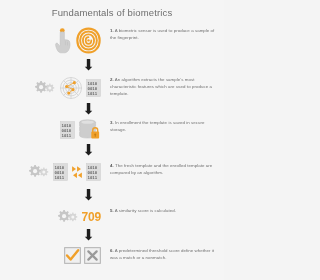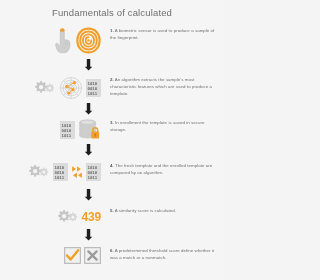--- a/index.html
+++ b/index.html
@@ -86,21 +86,21 @@
     color: #f0a02a;
     letter-spacing: -0.2px;
     font-family: "Liberation Sans", sans-serif;
   }
 </style>
 </head>
 <body>
 
 <div class="page">
 
-  <div class="title">Fundamentals of calculated</div>
+  <div class="title">Fundamentals of biometrics</div>
 
   <div class="step" style="top:27px;">
     <div class="icons">
 
       <svg class="ic" width="20" height="26" viewBox="0 0 20 26">
         <circle cx="9.3" cy="2.6" r="2.4" fill="#f0a02a"></circle>
         <path d="M7.2 4.2 q2.1 -1.1 4.2 0 v7.6 h1.6 q2.4 0 3.3 1.3 q1.0 1.5 0.7 4.4 q-0.3 3.0 -1.6 5.0 q-1.2 1.9 -3.3 2.3 l-4.6 0 q-2.0 -0.4 -3.1 -2.4 q-1.0 -1.8 -1.7 -4.6 q-0.5 -2.0 0.5 -2.6 q1.0 -0.6 1.9 0.7 l1.0 1.5 q0.4 0.5 0.7 0.2 q0.3 -0.2 0.3 -0.9 z" fill="#cfcfcf" stroke="#bdbdbd" stroke-width="0.5"></path>
         <path d="M12.4 13.2 v4.0 M14.5 13.8 v3.6" stroke="#bdbdbd" stroke-width="0.5" fill="none"></path>
       </svg>
 
@@ -269,21 +269,21 @@
         <g fill="#c6c6c6">
           <path d="M10.4 3.1 l1.9 0 l0.4 1.9 l1.6 0.7 l1.6 -1.1 l1.4 1.4 l-1.1 1.6 l0.7 1.6 l1.9 0.4 l0 1.9 l-1.9 0.4 l-0.7 1.6 l1.1 1.6 l-1.4 1.4 l-1.6 -1.1 l-1.6 0.7 l-0.4 1.9 l-1.9 0 l-0.4 -1.9 l-1.6 -0.7 l-1.6 1.1 l-1.4 -1.4 l1.1 -1.6 l-0.7 -1.6 l-1.9 -0.4 l0 -1.9 l1.9 -0.4 l0.7 -1.6 l-1.1 -1.6 l1.4 -1.4 l1.6 1.1 l1.6 -0.7 z"></path>
           <circle cx="11.35" cy="11" r="2.6" fill="#f5f5f5"></circle>
         </g>
         <g fill="#d6d6d6">
           <path d="M21.6 6.4 l1.4 0 l0.3 1.4 l1.2 0.5 l1.2 -0.8 l1.0 1.0 l-0.8 1.2 l0.5 1.2 l1.4 0.3 l0 1.4 l-1.4 0.3 l-0.5 1.2 l0.8 1.2 l-1.0 1.0 l-1.2 -0.8 l-1.2 0.5 l-0.3 1.4 l-1.4 0 l-0.3 -1.4 l-1.2 -0.5 l-1.2 0.8 l-1.0 -1.0 l0.8 -1.2 l-0.5 -1.2 l-1.4 -0.3 l0 -1.4 l1.4 -0.3 l0.5 -1.2 l-0.8 -1.2 l1.0 -1.0 l1.2 0.8 l1.2 -0.5 z"></path>
           <circle cx="22.3" cy="12" r="1.9" fill="#f5f5f5"></circle>
         </g>
       </svg>
 
-      <span class="num-score">439</span>
+      <span class="num-score">709</span>
 
     </div>
     <div class="desc">
       <b>5.</b>
       <span>A similarity score is calculated.</span>
     </div>
   </div>
 
   <div class="arrow" style="top:228px;">⬇</div>
 

